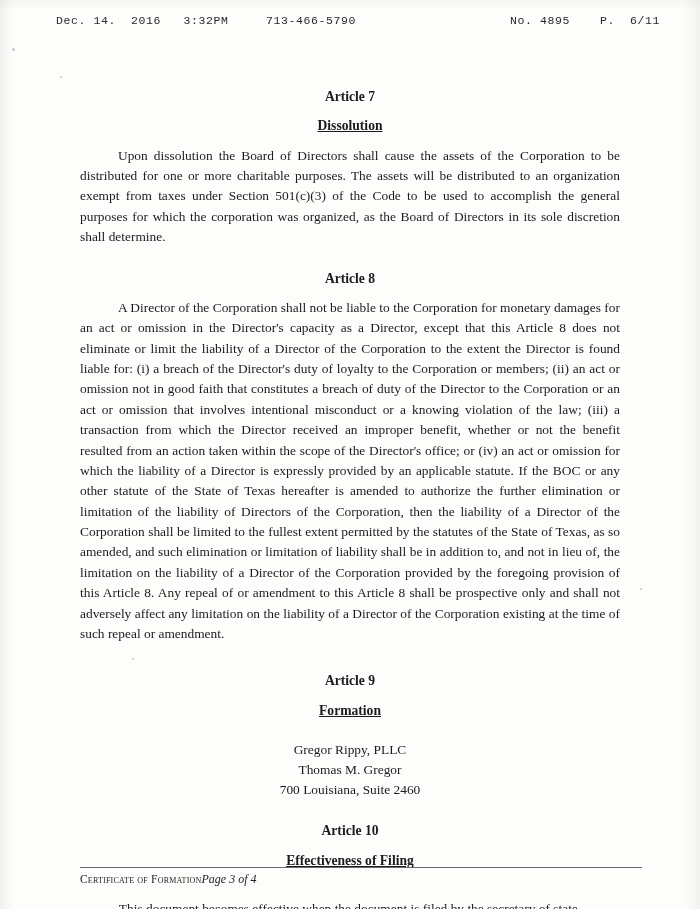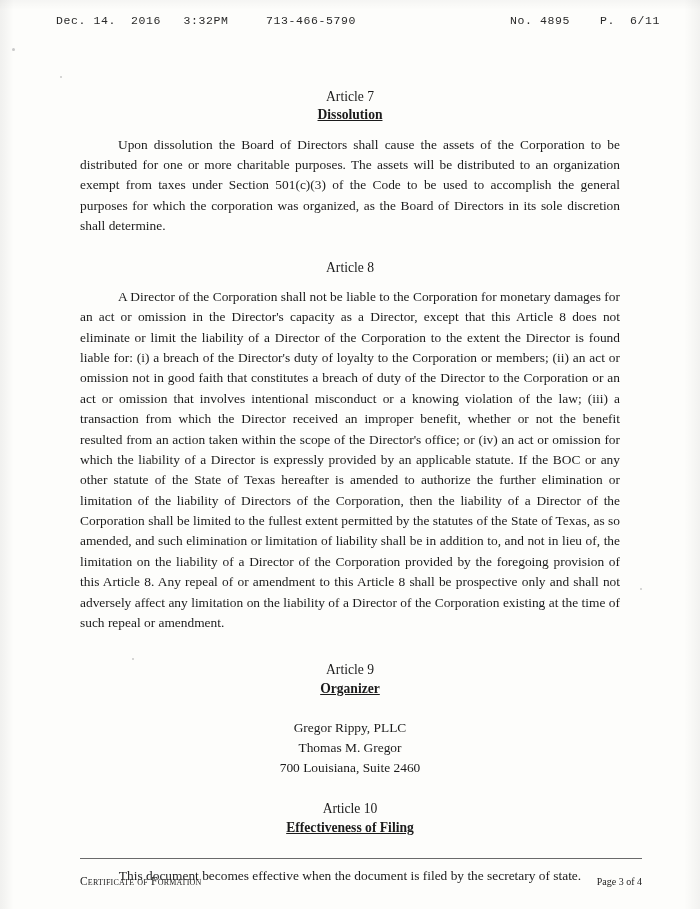--- a/index.html
+++ b/index.html
@@ -60,32 +60,32 @@
     top: 88px;
     width: 540px;
     color: #1b1b1b;
     font-size: 13.4px;
     line-height: 1.52;
     text-align: justify;
   }
 
   .art-title {
     text-align: center;
-    font-weight: normal;
+    font-weight: bold;
     font-size: 13.6px;
     line-height: 1.35;
     margin: 0;
   }
   .art-sub {
     text-align: center;
     font-weight: bold;
     font-size: 13.6px;
     text-decoration: underline;
     line-height: 1.35;
-    margin: 0 0 10px 0;
+    margin: 11px 0 10px 0;
   }
   .para {
     margin: 10px 0 6px 0;
     text-indent: 38px;
     text-align: justify;
     -webkit-hyphens: none;
     hyphens: none;
   }
   .spacer-lg { height: 22px; }
   .spacer-md { height: 16px; }
@@ -102,34 +102,34 @@
     margin: 9px;
     font-size: 13.4px;
   }
 
   .footer {
     position: absolute;
     left: 80px;
     right: 58px;
     bottom: 22px;
     border-top: 1px solid #6a6a6a;
-    padding-top: 16px;
+    padding-top: 4px;
     display: flex;
-    justify-content: space-between;
     align-items: baseline;
     font-size: 11px;
     color: #222;
   }
   .footer-left {
     font-variant: small-caps;
     letter-spacing: 0.2px;
     font-size: 11.5px;
   }
   .footer-right {
-    font-size: 10px;
+    font-size: 12px;
+    font-style: italic;
   }
   .speck {
     position: absolute;
     background: #c9c9c9;
     border-radius: 50%;
     pointer-events: none;
   }
 </style>
 </head>
 <body>
@@ -158,21 +158,21 @@
 
     <div>
       <p class="art-title">Article 8</p>
       <p class="para">A Director of the Corporation shall not be liable to the Corporation for monetary damages for an act or omission in the Director's capacity as a Director, except that this Article 8 does not eliminate or limit the liability of a Director of the Corporation to the extent the Director is found liable for: (i) a breach of the Director's duty of loyalty to the Corporation or members; (ii) an act or omission not in good faith that constitutes a breach of duty of the Director to the Corporation or an act or omission that involves intentional misconduct or a knowing violation of the law; (iii) a transaction from which the Director received an improper benefit, whether or not the benefit resulted from an action taken within the scope of the Director's office; or (iv) an act or omission for which the liability of a Director is expressly provided by an applicable statute.  If the BOC or any other statute of the State of Texas hereafter is amended to authorize the further elimination or limitation of the liability of Directors of the Corporation, then the liability of a Director of the Corporation shall be limited to the fullest extent permitted by the statutes of the State of Texas, as so amended, and such elimination or limitation of liability shall be in addition to, and not in lieu of, the limitation on the liability of a Director of the Corporation provided by the foregoing provision of this Article 8.  Any repeal of or amendment to this Article 8 shall be prospective only and shall not adversely affect any limitation on the liability of a Director of the Corporation existing at the time of such repeal or amendment.</p>
     </div>
 
     <div class="spacer-lg"></div>
 
     <div>
       <p class="art-title">Article 9</p>
-      <p class="art-sub">Organizer</p>
+      <p class="art-sub">Formation</p>
       <div class="spacer-sm"></div>
       <p class="org-block">Gregor Rippy, PLLC</p>
       <p class="org-block">Thomas M. Gregor</p>
       <p class="org-block">700 Louisiana, Suite 2460</p>
     </div>
 
     <div class="spacer-lg"></div>
 
     <div>
       <p class="art-title">Article 10</p>

